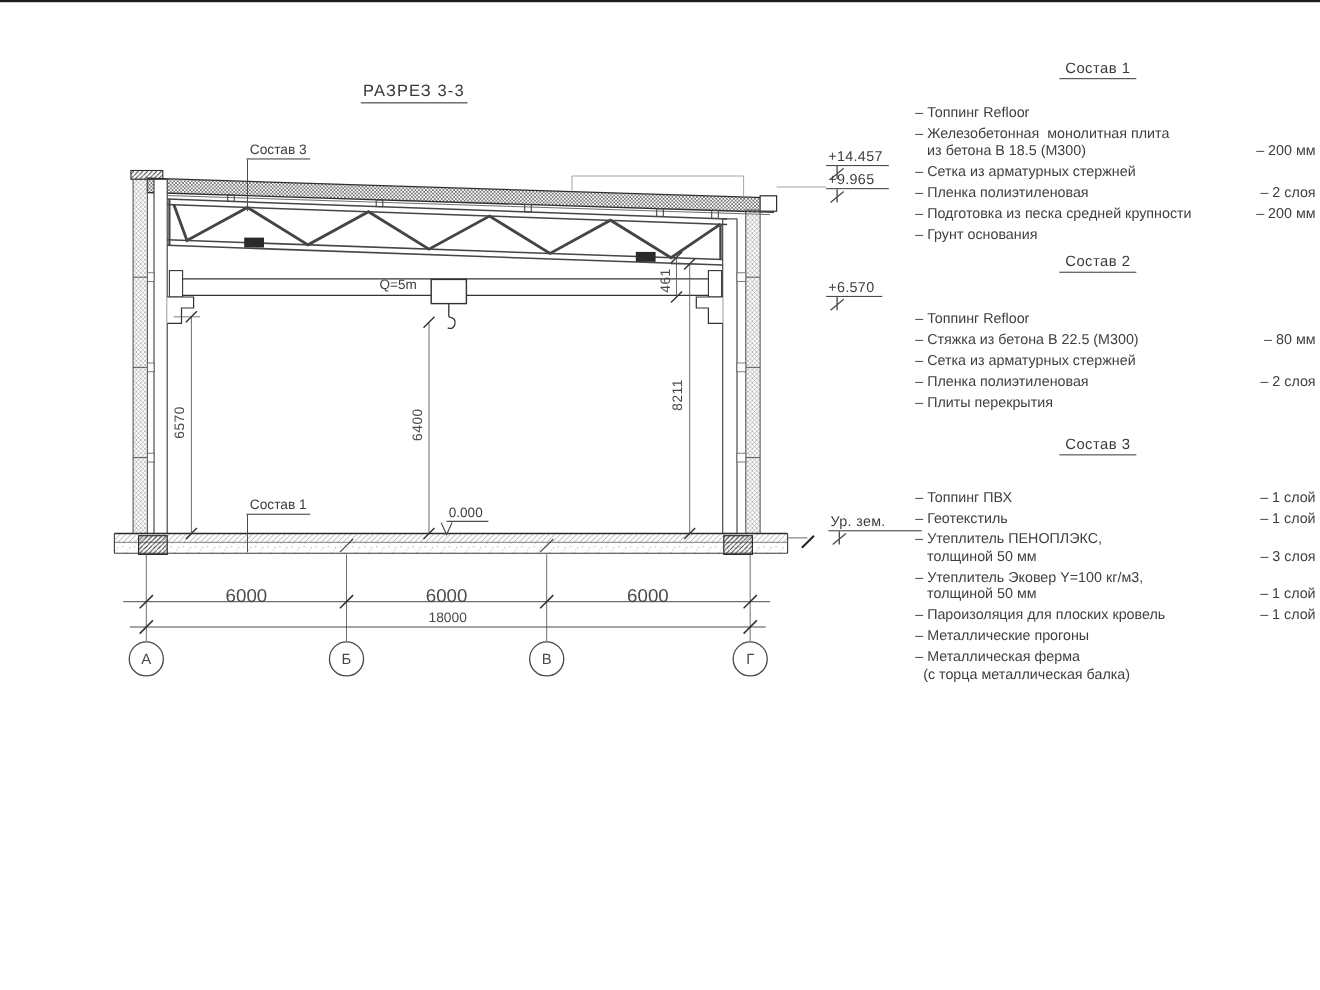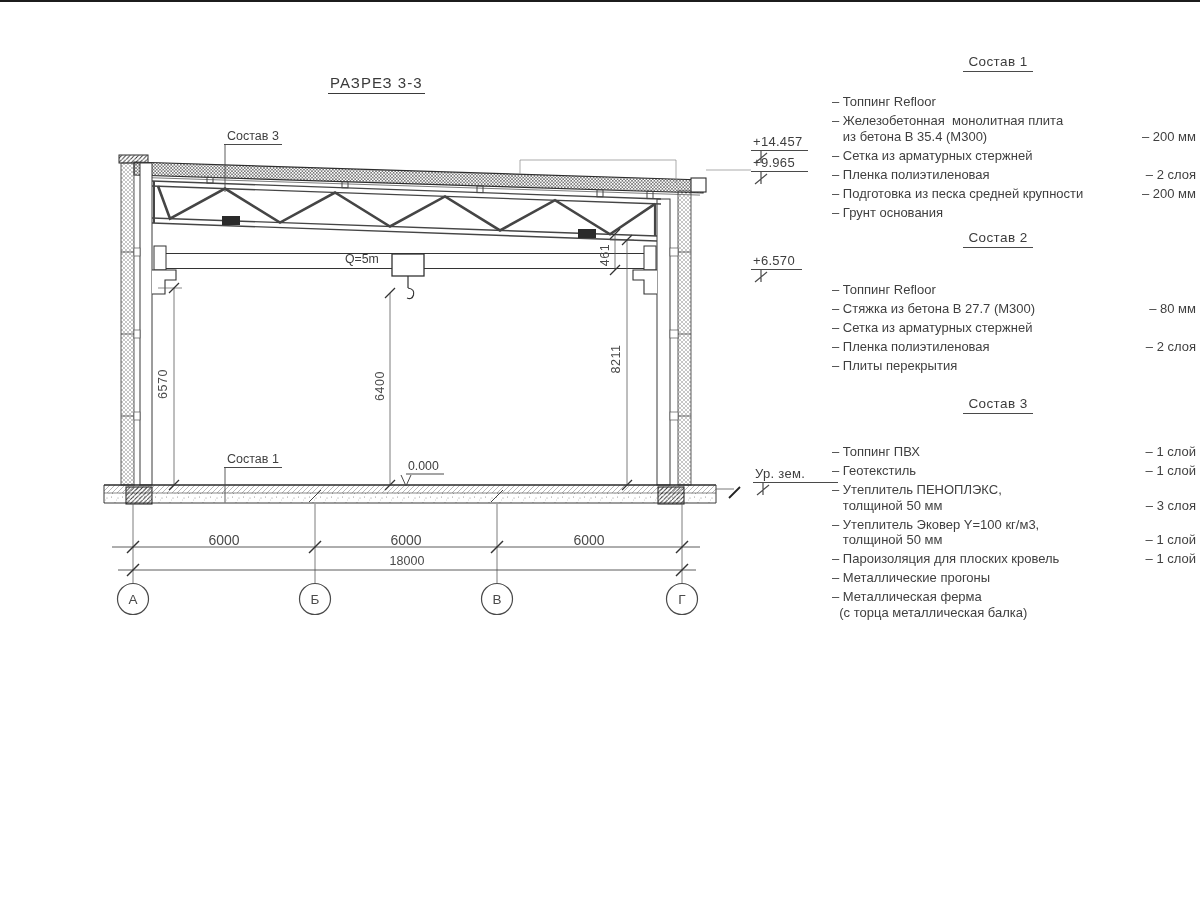--- a/index.html
+++ b/index.html
@@ -14,21 +14,21 @@
   .callout span{display:inline-block;border-bottom:1px solid #4a4a4a;padding:0 3px 1px;}
   .co3{left:224px;top:129px;}
   .co1{left:224px;top:452px;}
   .crane-label{left:345px;top:252px;font-size:12.3px;color:#3c3c3c;}
   .zero{left:408px;top:459px;font-size:12.3px;color:#3c3c3c;}
   .dimv{width:60px;text-align:center;transform:rotate(-90deg);font-size:12.5px;color:#4a4a4a;letter-spacing:0.5px;}
   .d6570{left:133px;top:377px;}
   .d6400{left:350px;top:379px;}
   .d8211{left:586px;top:352px;}
   .d461{left:585px;top:248px;width:40px;}
-  .span-label{width:60px;text-align:center;font-size:14px;color:#4a4a4a;top:532px;}
+  .span-label{width:60px;text-align:center;font-size:17px;color:#4a4a4a;top:532px;}
   .sp1{left:194px;} .sp2{left:376px;} .sp3{left:559px;}
   .total-label{left:377px;top:554px;width:60px;text-align:center;font-size:12.5px;color:#4a4a4a;}
   .axl{width:30px;text-align:center;font-size:13.5px;color:#4a4a4a;top:592px;}
   .axA{left:118px;} .axB{left:300px;} .axV{left:482px;} .axG{left:667px;}
   .lvl{font-size:13px;color:#3e3e3e;border-bottom:1.2px solid #4a4a4a;padding:0 3px 1px 2px;letter-spacing:0.3px;}
   .lvl1{left:751px;top:134px;min-width:52px;}
   .lvl2{left:751px;top:155px;min-width:52px;}
   .lvl3{left:751px;top:253px;min-width:46px;}
   .lvl4{left:753px;top:466px;min-width:80px;}
   .lvl-arrow{position:absolute;width:16px;height:16px;}
@@ -247,21 +247,21 @@
         <div class="note-item">
           <div class="note-line">
             <span class="nt">– Топпинг Refloor</span>
           </div>
         </div>
         <div class="note-item">
           <div class="note-line">
             <span class="nt">– Железобетонная  монолитная плита</span>
           </div>
           <div class="note-line">
-            <span class="nt">   из бетона В 35.4 (М300)</span>
+            <span class="nt">   из бетона В 18.5 (М300)</span>
             <span class="nv">– 200 мм</span>
           </div>
         </div>
         <div class="note-item">
           <div class="note-line">
             <span class="nt">– Сетка из арматурных стержней</span>
           </div>
         </div>
         <div class="note-item">
           <div class="note-line">
@@ -285,21 +285,21 @@
   <div class="note-block nb2">
     <div class="note-heading">Состав 2</div>
     <div class="note-list">
         <div class="note-item">
           <div class="note-line">
             <span class="nt">– Топпинг Refloor</span>
           </div>
         </div>
         <div class="note-item">
           <div class="note-line">
-            <span class="nt">– Стяжка из бетона В 27.7 (М300)</span>
+            <span class="nt">– Стяжка из бетона В 22.5 (М300)</span>
             <span class="nv">– 80 мм</span>
           </div>
         </div>
         <div class="note-item">
           <div class="note-line">
             <span class="nt">– Сетка из арматурных стержней</span>
           </div>
         </div>
         <div class="note-item">
           <div class="note-line">

